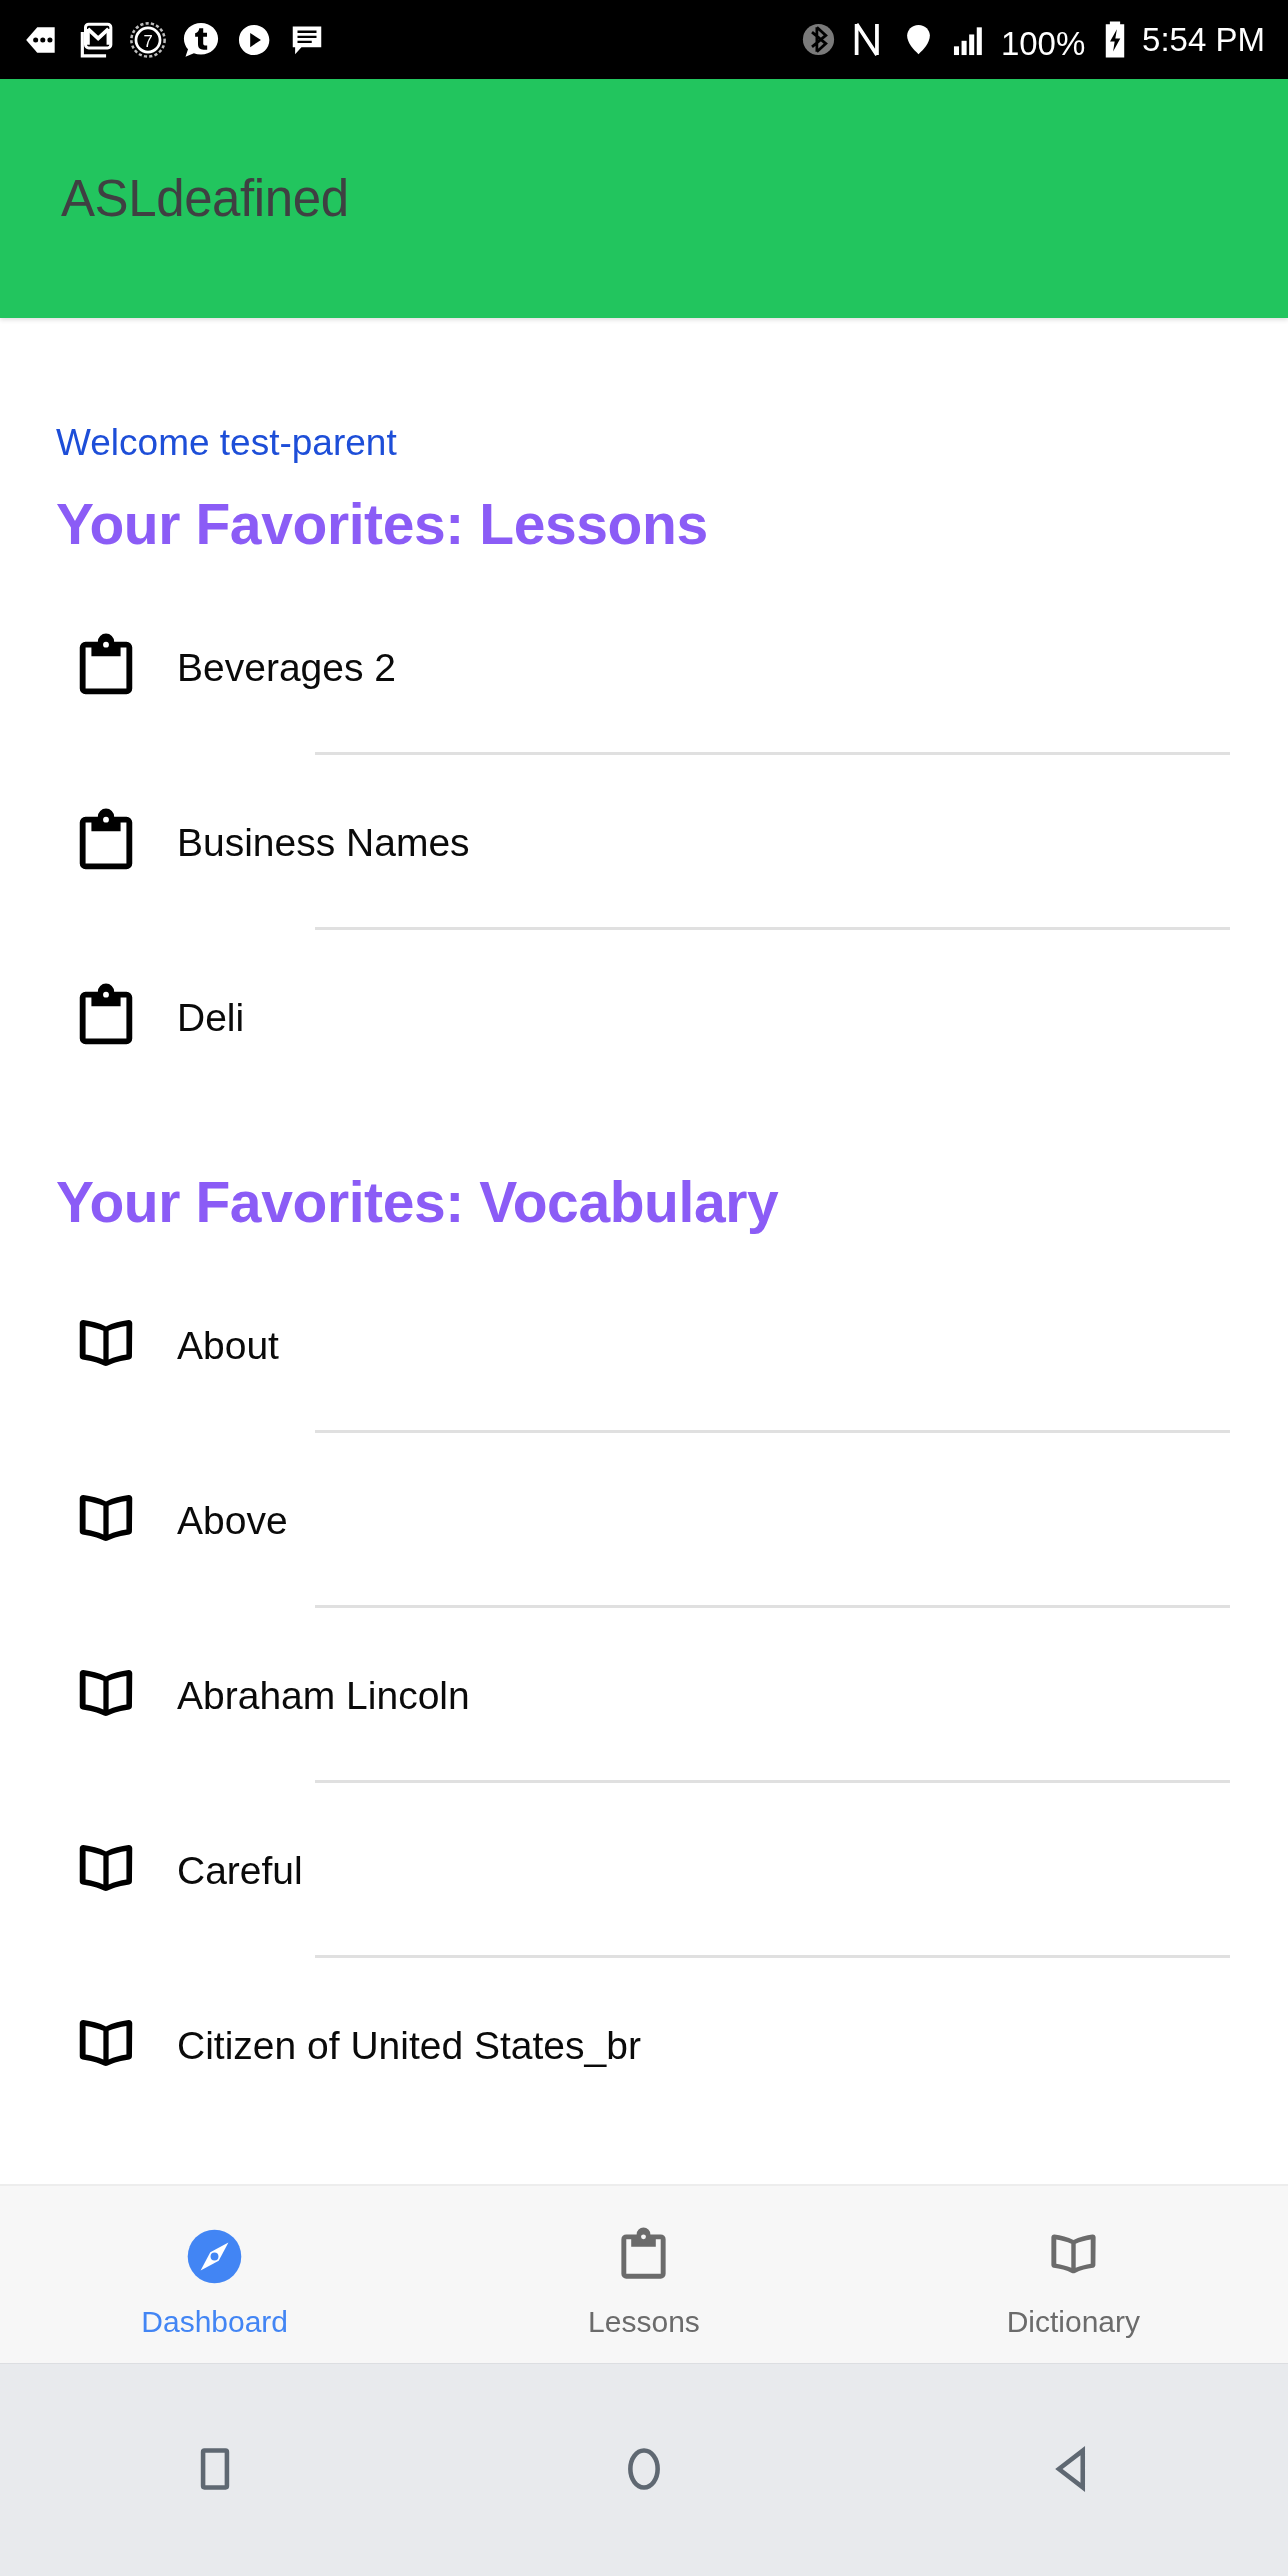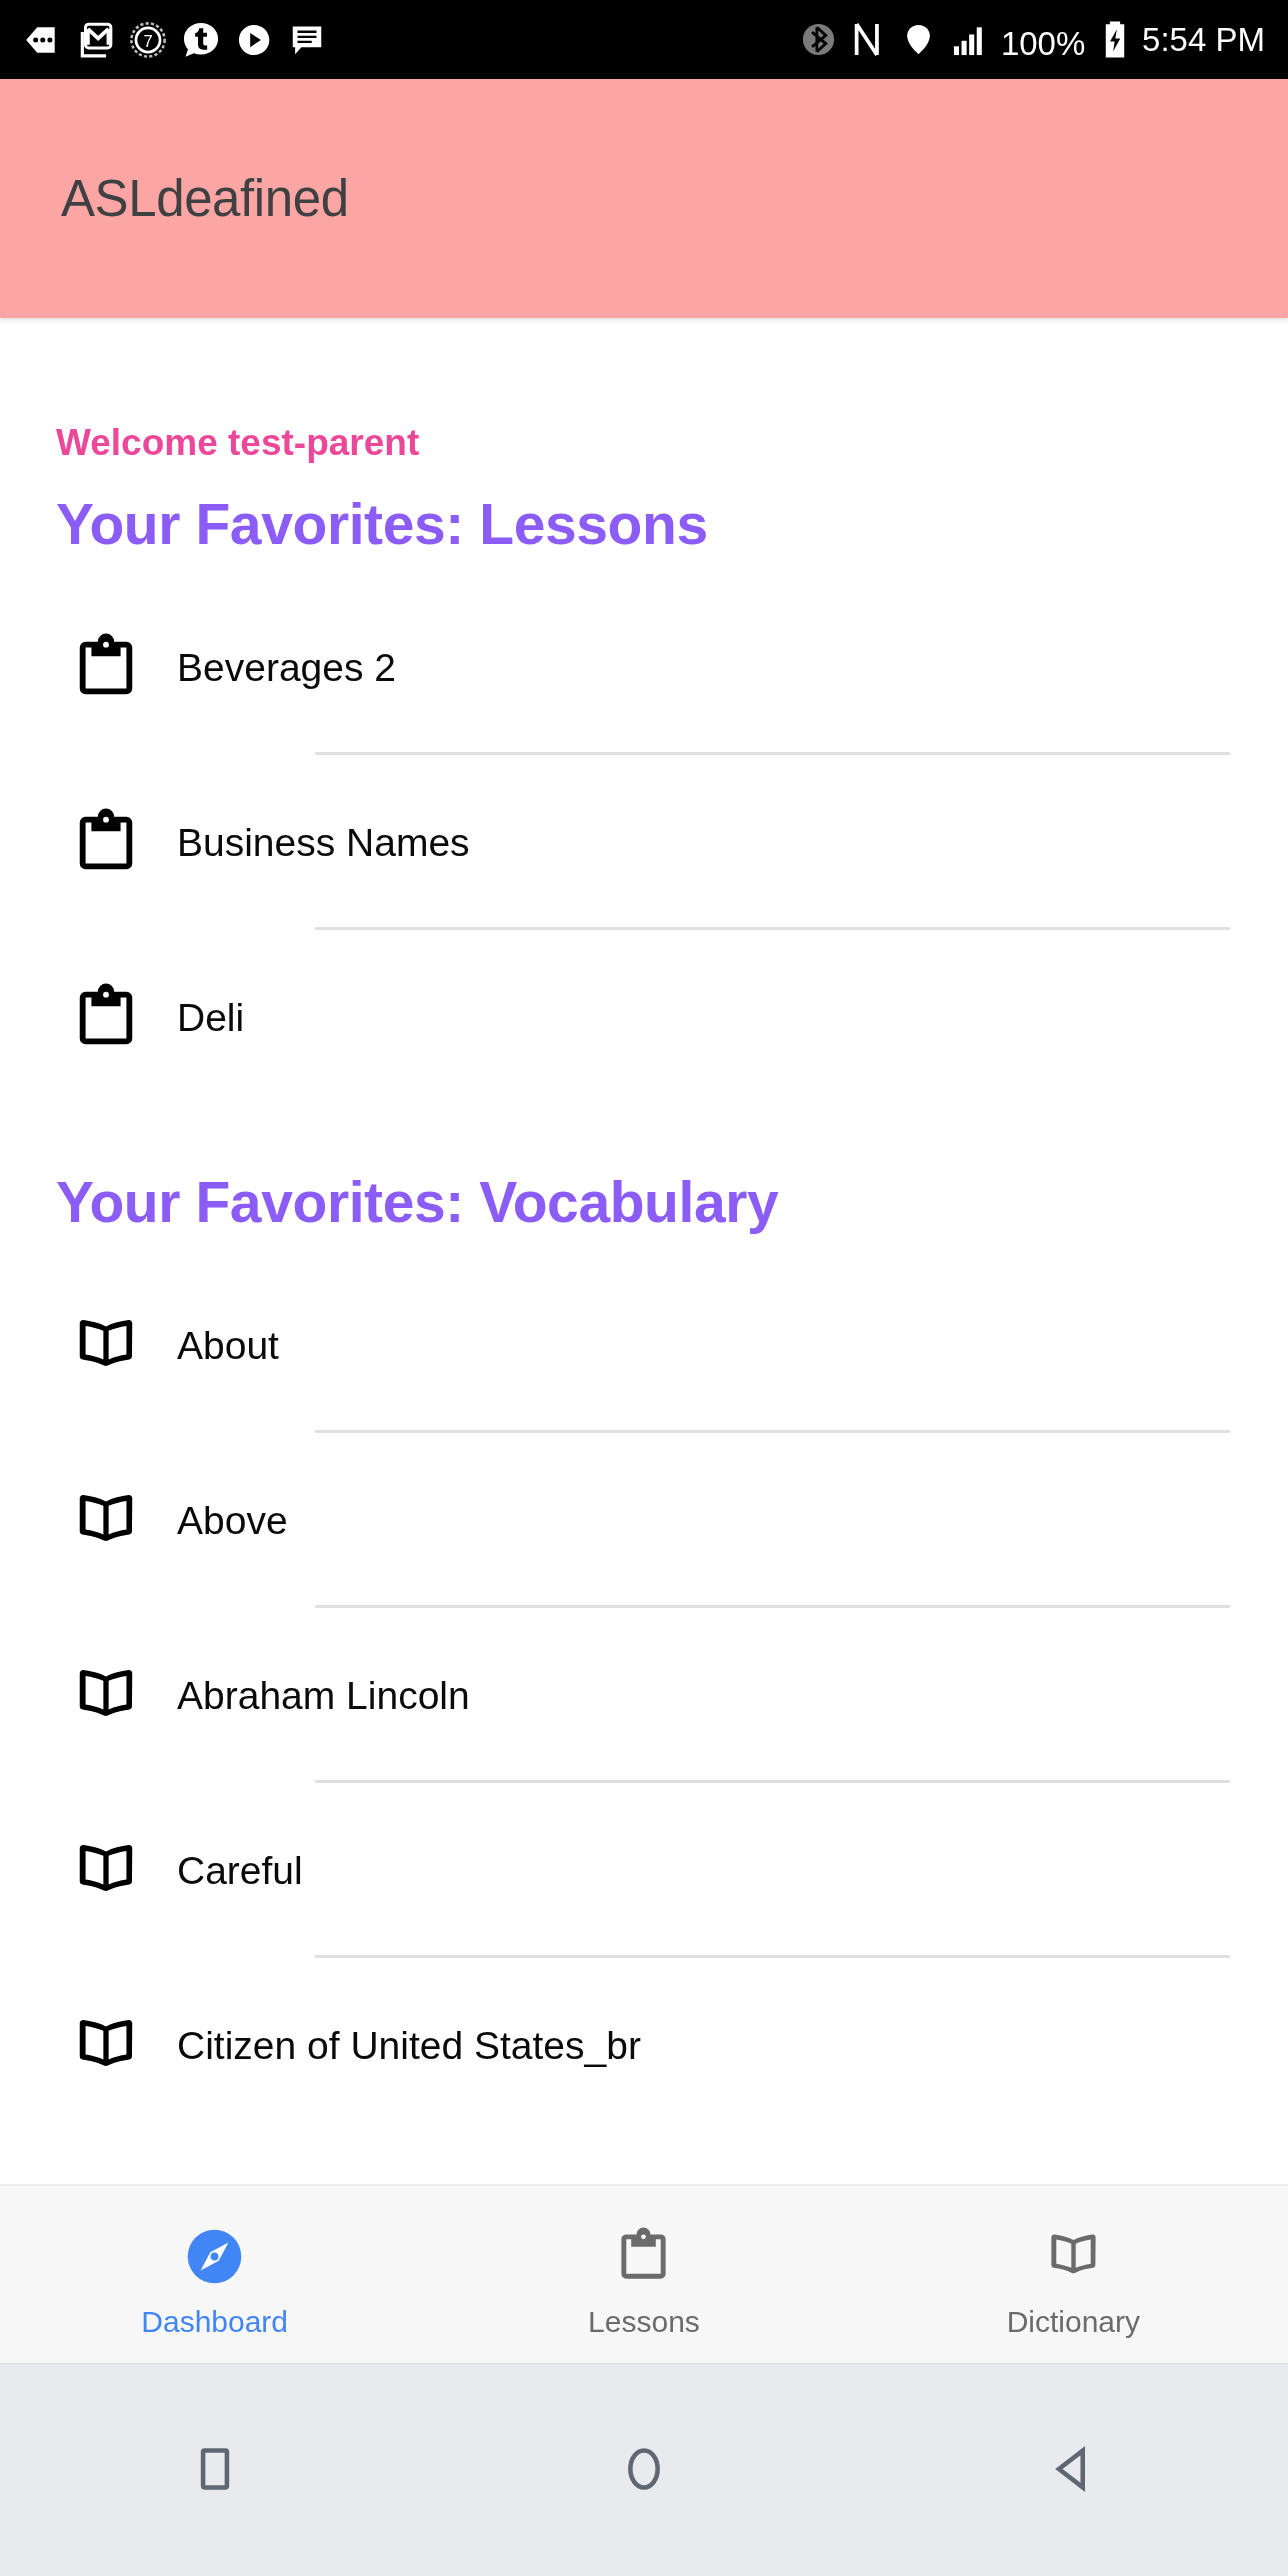--- a/index.html
+++ b/index.html
@@ -23,36 +23,36 @@
   .sicon{ display:flex; align-items:center; justify-content:center; }
   .status-text{
     font-size:33px; font-weight:400; letter-spacing:0px; color:#ffffff;
     font-family:"Liberation Sans", sans-serif; line-height:1;
   }
   .battery-pct{ margin-right:1.8px;margin-top:8px; }
 
   
   .app-bar{
     position:absolute; top:79px; left:0; width:1288px; height:239px;
-    background:#fca5a5; display:flex; align-items:center;
+    background:#22c55e; display:flex; align-items:center;
     box-shadow:0 1.8px 4.5px rgba(0,0,0,0.13);
     z-index:5;
   }
   .app-title{
     margin-left:61px; font-size:51px; font-weight:400; color:#3f4042;
     font-family:"Liberation Sans", sans-serif; letter-spacing:-0.4px;
   }
 
   
   .content{
     position:absolute; top:318px; left:0; width:1288px; height:1866px;
     background:#ffffff; overflow:hidden;
   }
   .welcome{
-    margin:104px 0 12px 56px; font-size:37px; color:#ec4899; font-weight:700;
+    margin:104px 0 12px 56px; font-size:37px; color:#1d4ed8; font-weight:400;
     font-family:"Liberation Sans", sans-serif;
   }
   .section-title{
     margin:27px 0 0 56px; font-size:57px; font-weight:bold; color:#8b5cf6;
     font-family:"Liberation Sans", sans-serif; letter-spacing:-0.4px;
   }
   .section-title.vocab{ margin-top:64px; }
 
   .list{ margin-top:23px; }
   .list-row{

